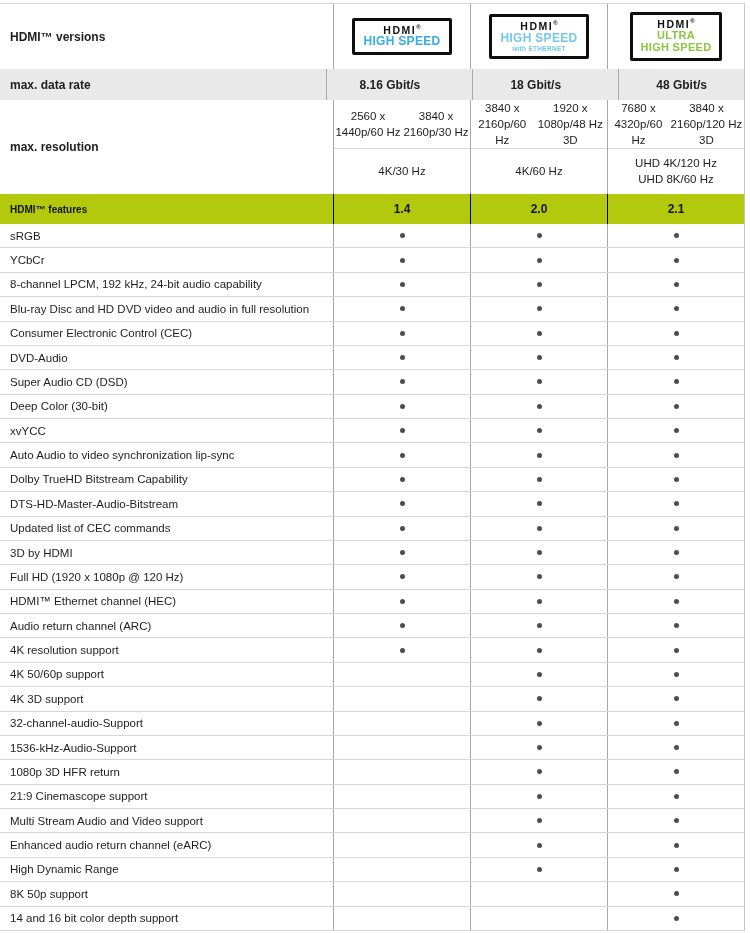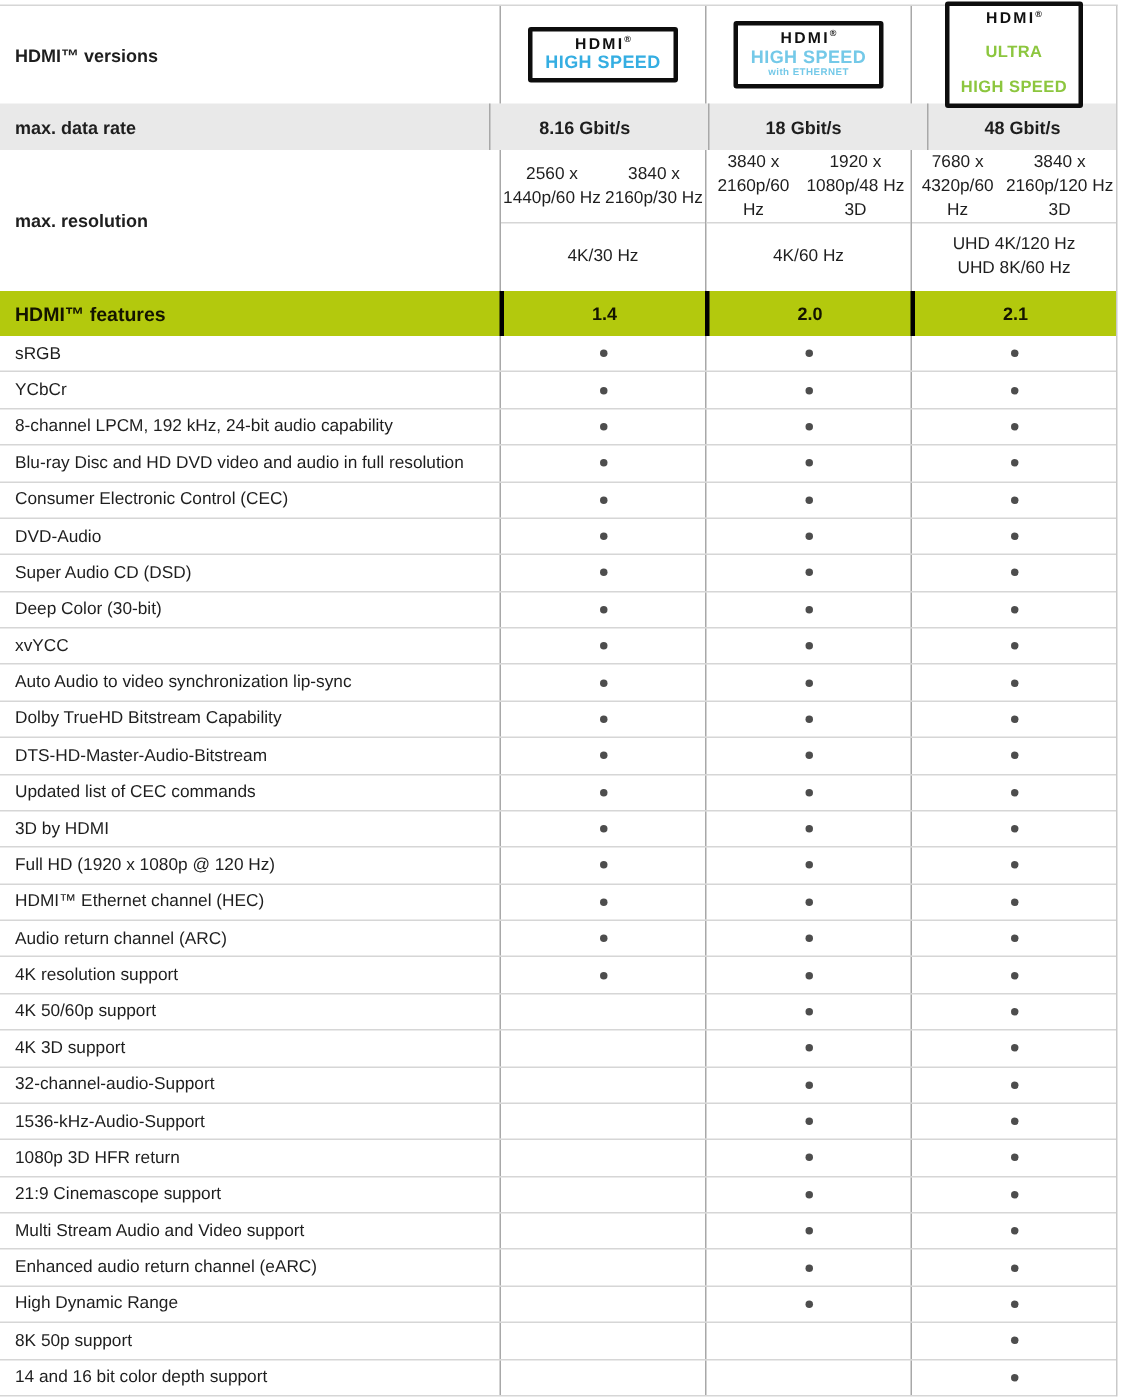--- a/index.html
+++ b/index.html
@@ -35,21 +35,21 @@
   .versions-row{height:65px;background:#fff;}
 
   
   .badge{
     border:3px solid #0d0d0d;background:#fff;border-radius:2px;
     padding:3px 8px 4px;text-align:center;line-height:1.08;
   }
   .badge-logo{font-size:10.5px;font-weight:bold;color:#101010;letter-spacing:1.5px;}
   .badge-logo sup{font-size:6px;letter-spacing:0;}
   .badge-line{font-weight:bold;font-size:12px;letter-spacing:0.3px;}
-  .badge-2 .badge-line{font-size:11px;margin-top:11px;}
+  .badge-2 .badge-line{font-size:11px;}
   .badge-sub{font-weight:bold;font-size:6.5px;letter-spacing:0.3px;}
 
   
   .datarate-row{height:31px;background:var(--row-gray);gap:20px;}
   .datarate-row .data-cell{font-weight:bold;font-size:12px;}
 
   
   .res-row{height:94px;}
   .res-cell{flex-direction:column;align-items:stretch;padding:0;}
   .res-top{
@@ -57,23 +57,23 @@
     display:flex;flex-direction:row;align-items:center;justify-content:center;
     line-height:1.4;
   }
   .res-bot{
     height:45px;display:flex;flex-direction:column;align-items:center;justify-content:center;
     line-height:1.4;
   }
 
   
   .features-header{height:30px;background:var(--accent-green);}
-  .features-header .label-cell{font-weight:bold;font-size:13px;color:#141400;}
+  .features-header .label-cell{font-weight:bold;font-size:10px;color:#141400;}
   .features-header .data-cell{font-weight:bold;font-size:12px;color:#141400;}
-  .features-header .data-cell{border-left:3px solid #000000;}
+  .features-header .data-cell{border-left:1px solid #000000;}
 
   
   .feature-row{height:24.38px;border-bottom:1px solid var(--border-h);}
   .dot{
     width:5px;height:5px;border-radius:50%;background:var(--dot);display:inline-block;
   }
 </style>
 </head>
 <body>
 

